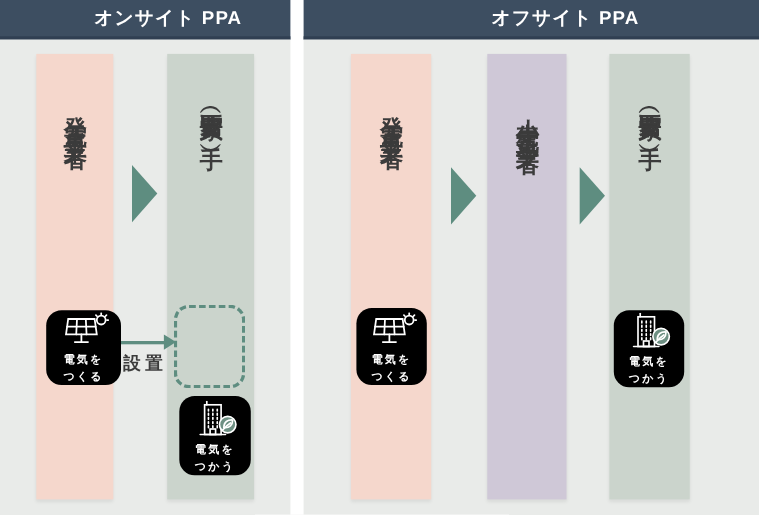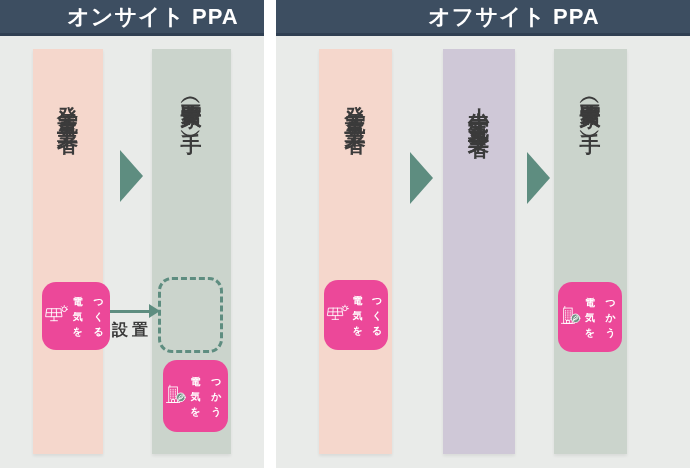--- a/index.html
+++ b/index.html
@@ -7,21 +7,21 @@
     width:690px;height:468px;position:relative;overflow:hidden;
     background:#ffffff;
     font-family:"Liberation Sans", sans-serif;
   }
   .panel{position:absolute;top:0;height:468px;}
   .panel.onsite{left:0;width:264px;}
   .panel.offsite{left:276px;width:434px;}
   .panel-header{
     height:33px;background:#3d4e61;border-bottom:3px solid #303f52;
     display:flex;align-items:center;justify-content:center;
-    color:#ffffff;font-size:22px;font-weight:700;letter-spacing:1px;padding-left:42px;
+    color:#ffffff;font-size:17px;font-weight:700;letter-spacing:1px;padding-left:42px;
   }
   .panel-body{position:relative;height:432px;background:#e9ebe9;}
   .col{
     position:absolute;top:13px;height:405px;
     display:flex;justify-content:center;align-items:flex-start;
     box-shadow:0 2px 3px rgba(0,0,0,0.07);
   }
   .col.pink{background:#f5d7cc;}
   .col.sage{background:#cbd4cc;}
   .col.purple{background:#cfc8d7;}
@@ -44,22 +44,22 @@
   .flow-arrow{
     position:absolute;width:0;height:0;
     border-top:26px solid transparent;border-bottom:26px solid transparent;
     border-left:23px solid #5e8d80;
   }
   .onsite .flow-arrow{left:120px;top:114px;}
   .offsite .flow-arrow.a1{left:134px;top:116px;}
   .offsite .flow-arrow.a2{left:251px;top:116px;}
 
   .badge{
-    position:absolute;background:#ec4899;border-radius:14px;
-    display:flex;flex-direction:row;align-items:center;justify-content:flex-end;
+    position:absolute;background:#000000;border-radius:14px;
+    display:flex;flex-direction:column;align-items:center;justify-content:flex-end;
     color:#ffffff;
   }
   .badge .lbl{font-size:10px;font-weight:700;letter-spacing:2px;line-height:1.5;text-align:center;}
   .badge svg{display:block;margin-bottom:2px;}
   .onsite .badge.make{left:42px;top:246px;width:68px;height:68px;}
   .onsite .badge.use{left:163px;top:324px;width:65px;height:72px;}
   .offsite .badge.make{left:48px;top:244px;width:64px;height:70px;}
   .offsite .badge.use{left:282px;top:246px;width:64px;height:70px;}
 
   .install-line{position:absolute;left:110px;top:274px;width:41px;height:3px;background:#5e8d80;}

